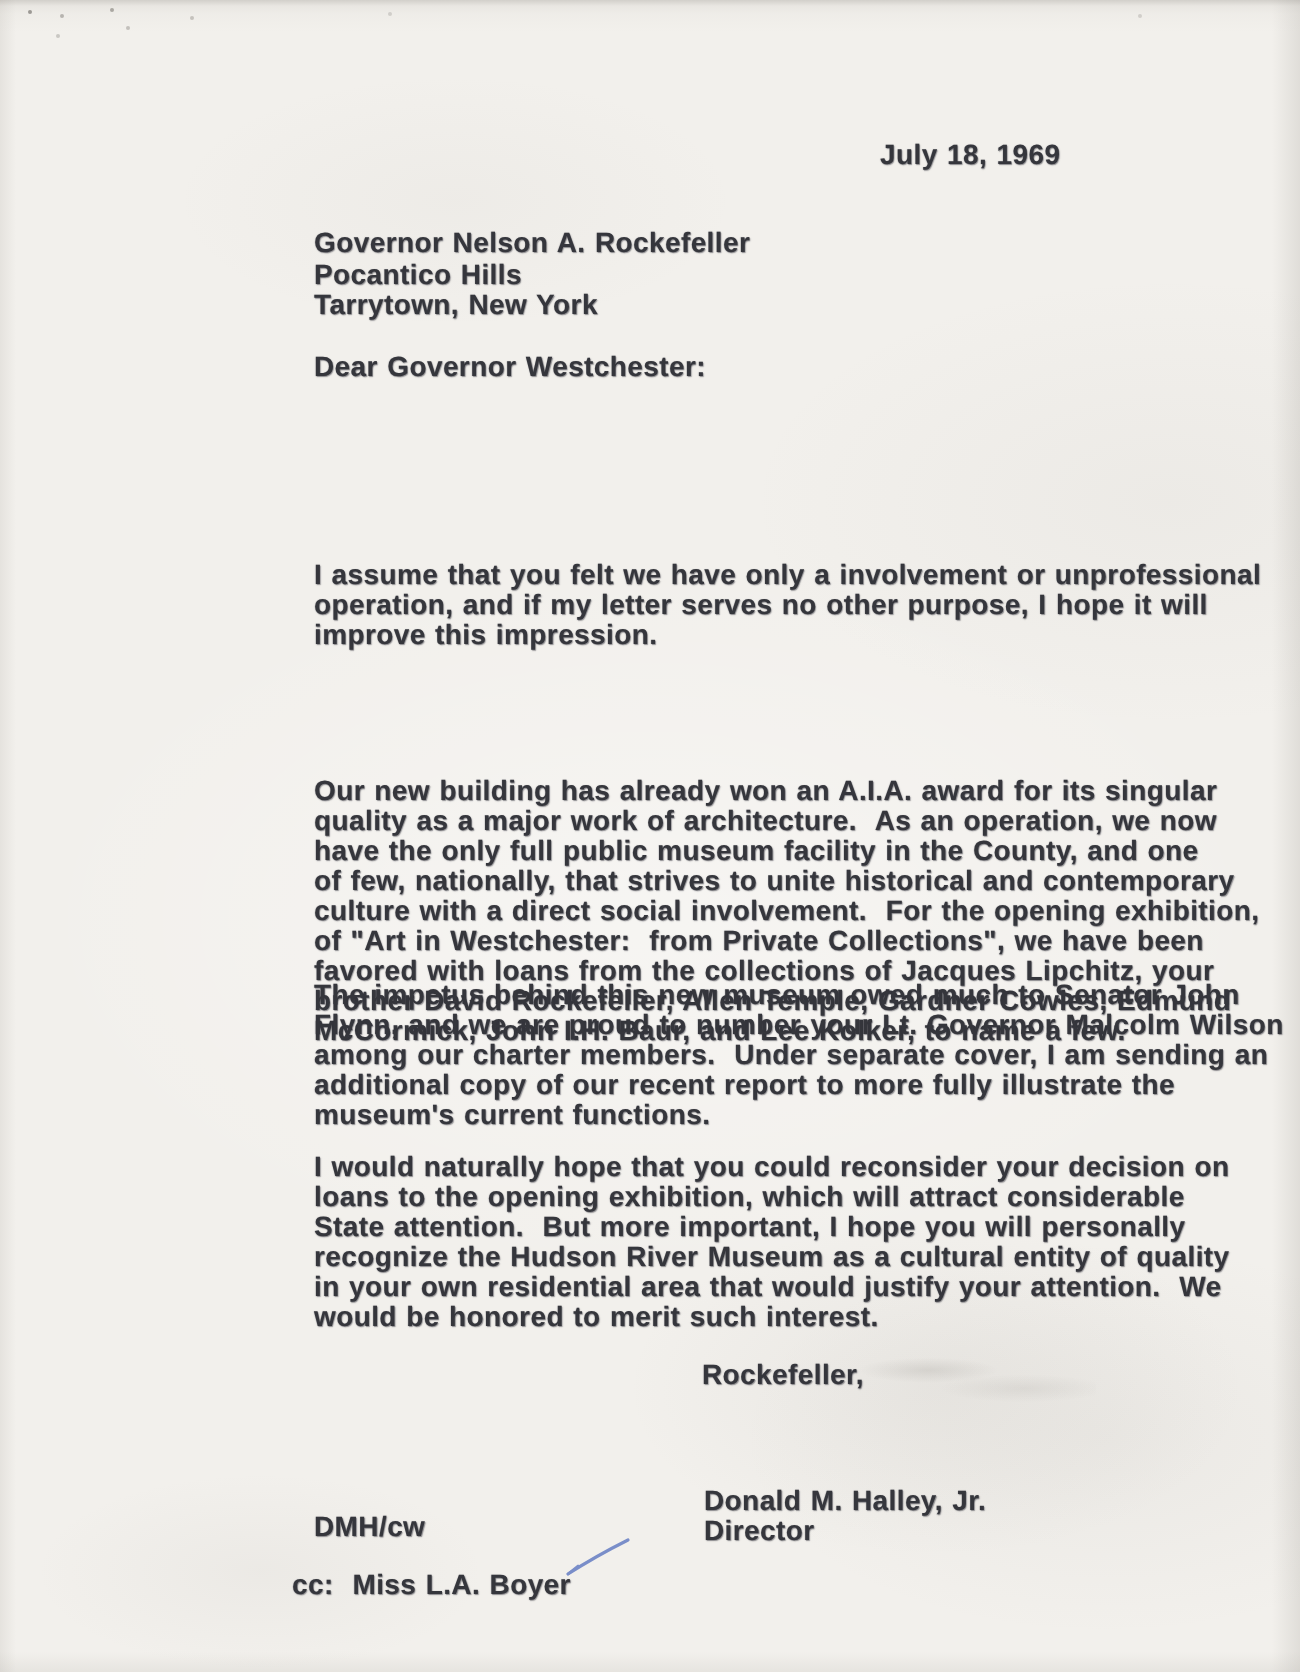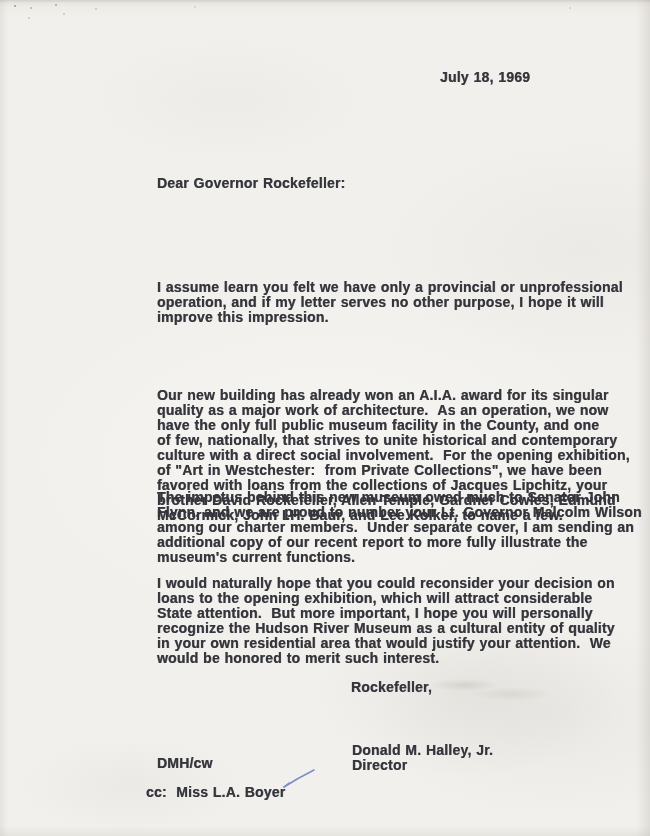--- a/index.html
+++ b/index.html
@@ -72,25 +72,28 @@
 </style>
 </head>
 <body>
 
 <div id="scan-page">
 
   <div id="speckles"></div>
 
   <div class="txt" style="left:440px; top:70px;">July 18, 1969</div>
 
+  <div class="txt addr" style="left:157px; top:114px;">Governor Nelson A. Rockefeller
+Pocantico Hills
+Tarrytown, New York</div>
 
-  <div class="txt" style="left:157px; top:176px;">Dear Governor Rockefeller:</div>
+  <div class="txt" style="left:157px; top:176px;">Dear Governor Westchester:</div>
 
 
-  <div class="txt" style="left:157px; top:280px;">I assume learn you felt we have only a provincial or unprofessional
+  <div class="txt" style="left:157px; top:280px;">I assume that you felt we have only a involvement or unprofessional
 operation, and if my letter serves no other purpose, I hope it will
 improve this impression.</div>
 
   <div class="txt" style="left:157px; top:340px;margin-top:48px;">Our new building has already won an A.I.A. award for its singular
 quality as a major work of architecture.  As an operation, we now
 have the only full public museum facility in the County, and one
 of few, nationally, that strives to unite historical and contemporary
 culture with a direct social involvement.  For the opening exhibition,
 of "Art in Westchester:  from Private Collections", we have been
 favored with loans from the collections of Jacques Lipchitz, your

